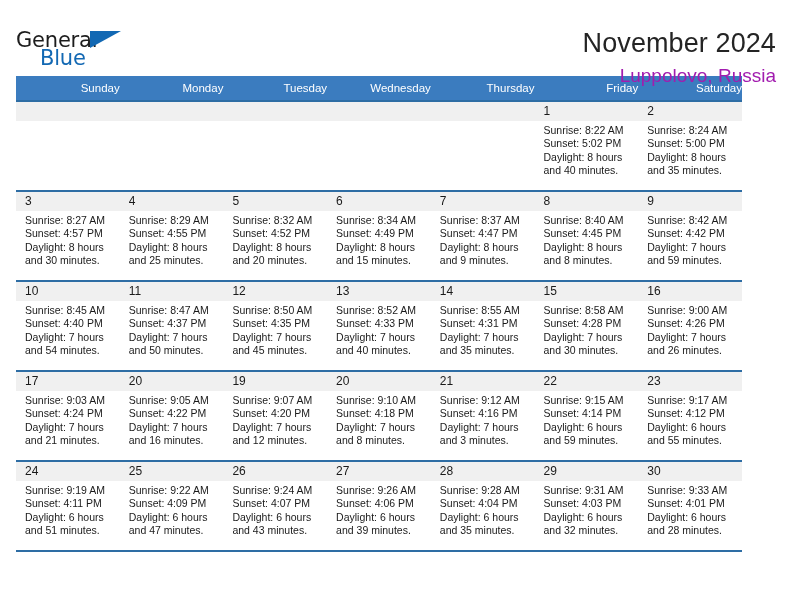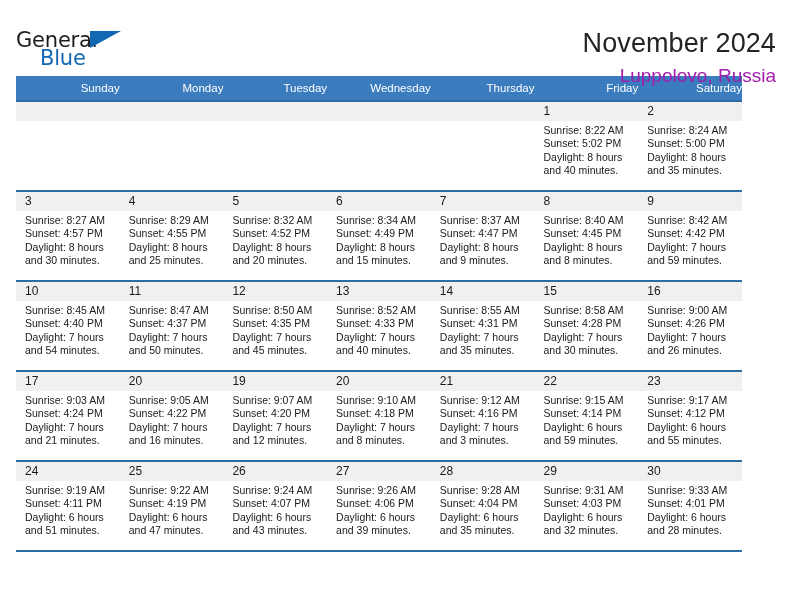--- a/index.html
+++ b/index.html
@@ -442,21 +442,21 @@
             <div>Sunrise: 9:19 AM</div>
             <div>Sunset: 4:11 PM</div>
             <div>Daylight: 6 hours</div>
             <div>and 51 minutes.</div>
           </div>
         </td>
         <td>
           <div class="daynum">25</div>
           <div class="info">
             <div>Sunrise: 9:22 AM</div>
-            <div>Sunset: 4:19 PM</div>
+            <div>Sunset: 4:09 PM</div>
             <div>Daylight: 6 hours</div>
             <div>and 47 minutes.</div>
           </div>
         </td>
         <td>
           <div class="daynum">26</div>
           <div class="info">
             <div>Sunrise: 9:24 AM</div>
             <div>Sunset: 4:07 PM</div>
             <div>Daylight: 6 hours</div>

